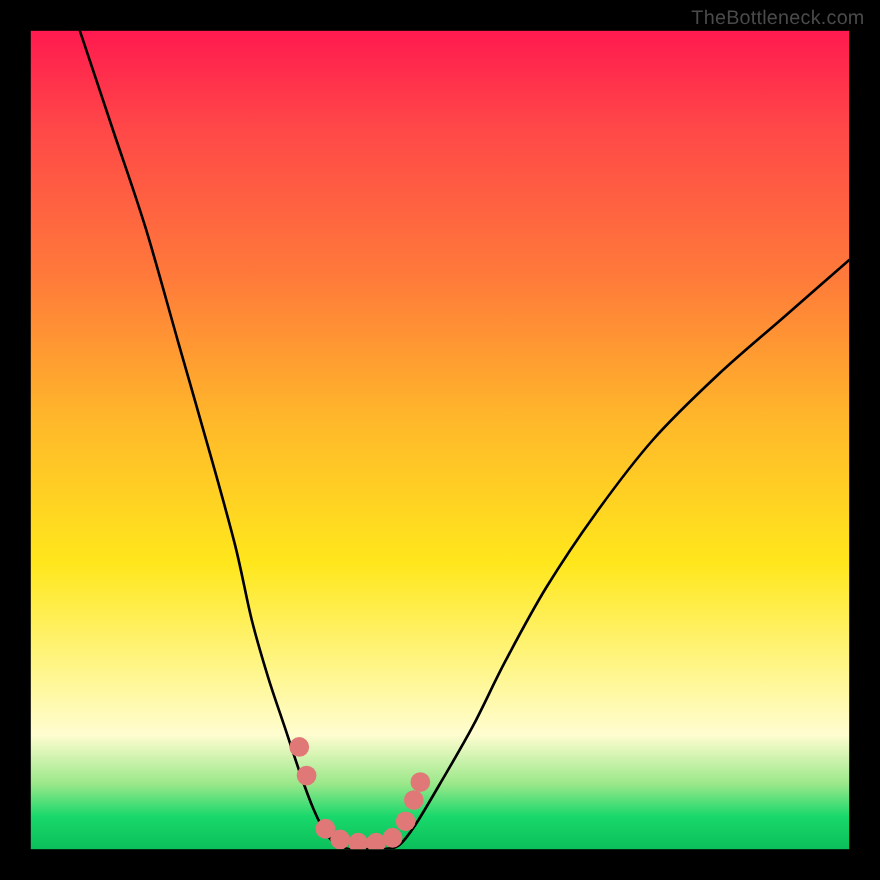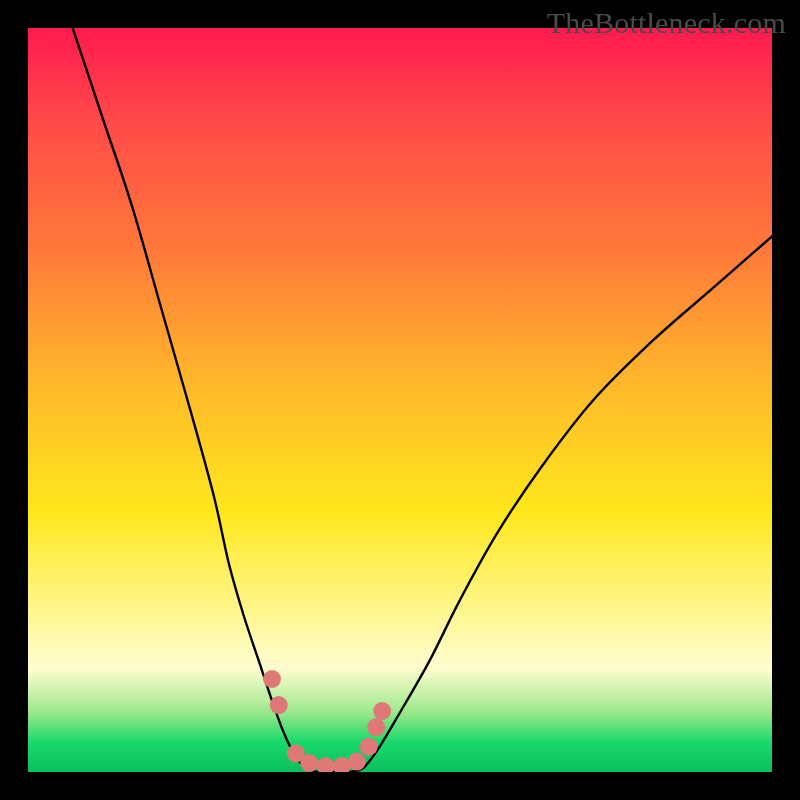--- a/index.html
+++ b/index.html
@@ -26,22 +26,22 @@
       #fffdd0 86%,
       #9be88a 92%,
       #19d86b 96%,
       #0bbf5a 100%
     );
   }
   .watermark {
     position: absolute;
     top: 6px;
     right: 14px;
-    font-family: Liberation Serif, serif;
-    font-size: 30px;
+    font-family: Liberation Sans, sans-serif;
+    font-size: 18px;
     color: #4a4a4a;
     letter-spacing: 0.2px;
   }
   svg {
     position: absolute;
     left: 0;
     top: 0;
   }
 </style>
 </head>

